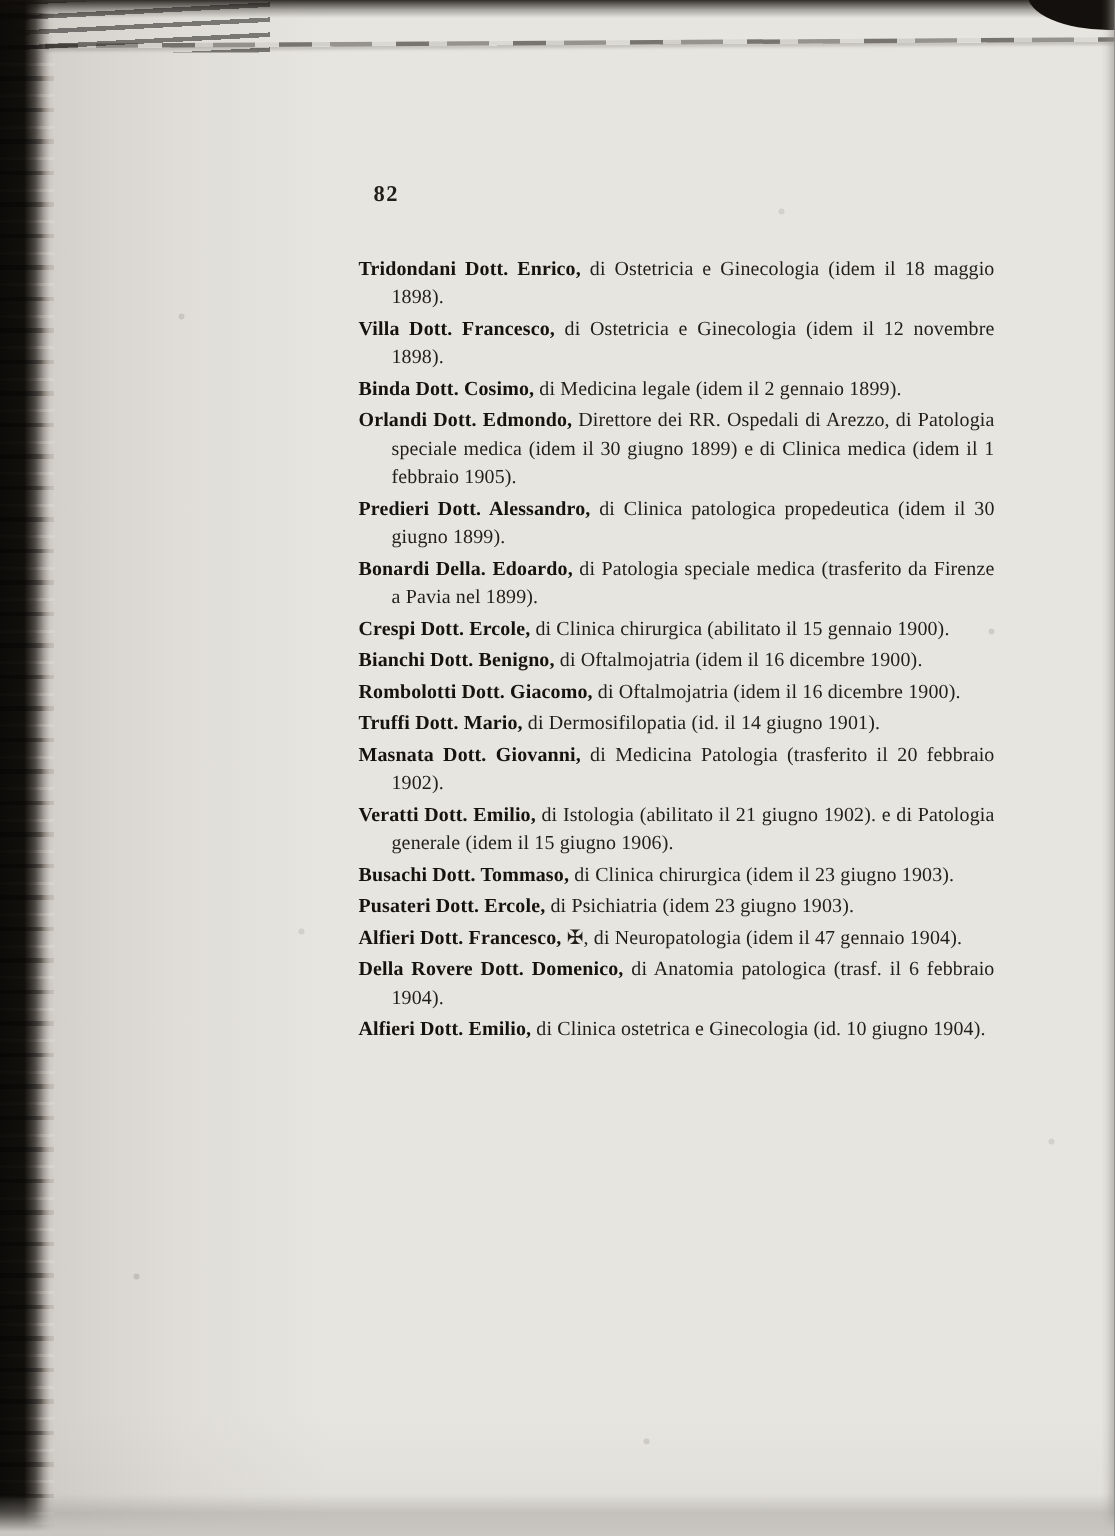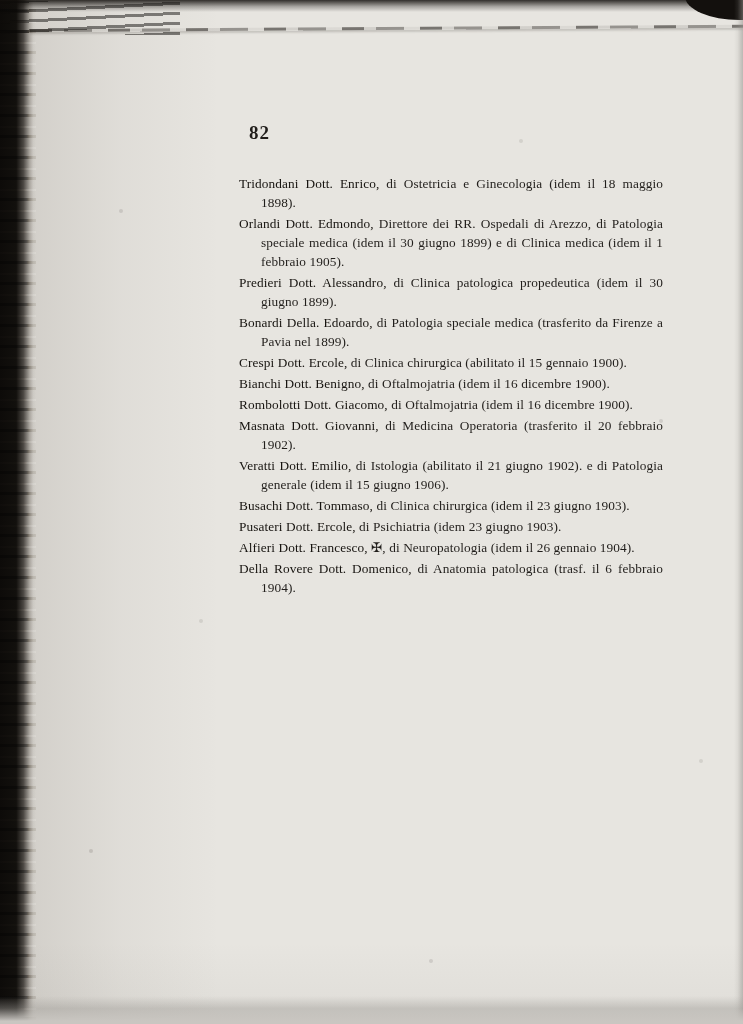--- a/index.html
+++ b/index.html
@@ -72,34 +72,34 @@
       200px 620px 0 1px rgba(40,35,30,0.10),
       430px 960px 0 1px rgba(40,35,30,0.12),
       90px 850px 0 1px rgba(40,35,30,0.14),
       700px 760px 0 1px rgba(40,35,30,0.10);
   }
   
   .content {
     position: absolute; left: 239px; top: 122px; width: 424px;
   }
   .page-number {
-    font-size: 19px; font-weight: 600; letter-spacing: 1px;
+    font-size: 15px; font-weight: 600; letter-spacing: 1px;
     margin: 0 0 30px 10px;
   }
   .entry-list { margin: 0; padding: 0; }
   .entry {
     margin: 0 0 2px 0;
     font-size: 13.3px;
     line-height: 19px;
     text-align: justify;
     padding-left: 22px;
     text-indent: -22px;
     letter-spacing: 0.1px;
   }
-  .seg-bold   { font-weight: normal; color: #16130f; }
+  .seg-bold   { font-weight: bold; color: #16130f; }
   .seg-italic { }
   .seg-normal { }
 </style>
 </head>
 <body>
 
 <div class="scan">
 
   <div class="art-shade"></div>
   <div class="art-left-band"></div>
@@ -108,28 +108,32 @@
   <div class="art-crease"></div>
   <div class="art-corner-tr"></div>
   <div class="art-right-edge"></div>
   <div class="art-bottom-band"></div>
   <div class="art-specks"></div>
 
   <div class="content">
     <div class="page-number">82</div>
     <div class="entry-list">
         <p class="entry"><span class="seg-bold">Tridondani Dott. Enrico, </span><span class="seg-italic">di Ostetricia e Ginecologia </span><span class="seg-normal">(idem il 18 maggio 1898).</span></p>
+        <p class="entry"><span class="seg-bold">Villa Dott. Francesco, </span><span class="seg-italic">di Ostetricia e Ginecologia </span><span class="seg-normal">(idem il 12 novembre 1898).</span></p>
+        <p class="entry"><span class="seg-bold">Binda Dott. Cosimo, </span><span class="seg-italic">di Medicina legale </span><span class="seg-normal">(idem il 2 gennaio 1899).</span></p>
         <p class="entry"><span class="seg-bold">Orlandi Dott. Edmondo, </span><span class="seg-normal">Direttore dei RR. Ospedali di Arezzo, </span><span class="seg-italic">di Patologia speciale medica </span><span class="seg-normal">(idem il 30 giugno 1899) e di Clinica medica (idem il 1 febbraio 1905).</span></p>
         <p class="entry"><span class="seg-bold">Predieri Dott. Alessandro, </span><span class="seg-italic">di Clinica patologica propedeutica </span><span class="seg-normal">(idem il 30 giugno 1899).</span></p>
         <p class="entry"><span class="seg-bold">Bonardi Della. Edoardo, </span><span class="seg-italic">di Patologia speciale medica </span><span class="seg-normal">(trasferito da Firenze a Pavia nel 1899).</span></p>
         <p class="entry"><span class="seg-bold">Crespi Dott. Ercole, </span><span class="seg-italic">di Clinica chirurgica </span><span class="seg-normal">(abilitato il 15 gennaio 1900).</span></p>
         <p class="entry"><span class="seg-bold">Bianchi Dott. Benigno, </span><span class="seg-italic">di Oftalmojatria </span><span class="seg-normal">(idem il 16 dicembre 1900).</span></p>
         <p class="entry"><span class="seg-bold">Rombolotti Dott. Giacomo, </span><span class="seg-italic">di Oftalmojatria </span><span class="seg-normal">(idem il 16 dicembre 1900).</span></p>
-        <p class="entry"><span class="seg-bold">Masnata Dott. Giovanni, </span><span class="seg-italic">di Medicina Operatoria </span><span class="seg-normal">(trasferito il 20 febbraio 1902).</span></p>
+        <p class="entry"><span class="seg-bold">Truffi Dott. Mario, </span><span class="seg-italic">di Dermosifilopatia </span><span class="seg-normal">(id. il 14 giugno 1901).</span></p>
+        <p class="entry"><span class="seg-bold">Masnata Dott. Giovanni, </span><span class="seg-italic">di Medicina Patologia </span><span class="seg-normal">(trasferito il 20 febbraio 1902).</span></p>
         <p class="entry"><span class="seg-bold">Veratti Dott. Emilio, </span><span class="seg-italic">di Istologia </span><span class="seg-normal">(abilitato il 21 giugno 1902). </span><span class="seg-italic">e di Patologia generale </span><span class="seg-normal">(idem il 15 giugno 1906).</span></p>
         <p class="entry"><span class="seg-bold">Busachi Dott. Tommaso, </span><span class="seg-italic">di Clinica chirurgica </span><span class="seg-normal">(idem il 23 giugno 1903).</span></p>
         <p class="entry"><span class="seg-bold">Pusateri Dott. Ercole, </span><span class="seg-italic">di Psichiatria </span><span class="seg-normal">(idem 23 giugno 1903).</span></p>
-        <p class="entry"><span class="seg-bold">Alfieri Dott. Francesco, </span><span class="seg-normal">✠, </span><span class="seg-italic">di Neuropatologia </span><span class="seg-normal">(idem il 26 gennaio 1904).</span></p>
+        <p class="entry"><span class="seg-bold">Alfieri Dott. Francesco, </span><span class="seg-normal">✠, </span><span class="seg-italic">di Neuropatologia </span><span class="seg-normal">(idem il 47 gennaio 1904).</span></p>
         <p class="entry"><span class="seg-bold">Della Rovere Dott. Domenico, </span><span class="seg-italic">di Anatomia patologica </span><span class="seg-normal">(trasf. il 6 febbraio 1904).</span></p>
+        <p class="entry"><span class="seg-bold">Alfieri Dott. Emilio, </span><span class="seg-italic">di Clinica ostetrica e Ginecologia </span><span class="seg-normal">(id. 10 giugno 1904).</span></p>
       </div>
   </div>
 
 </div>
 
 </body></html>

